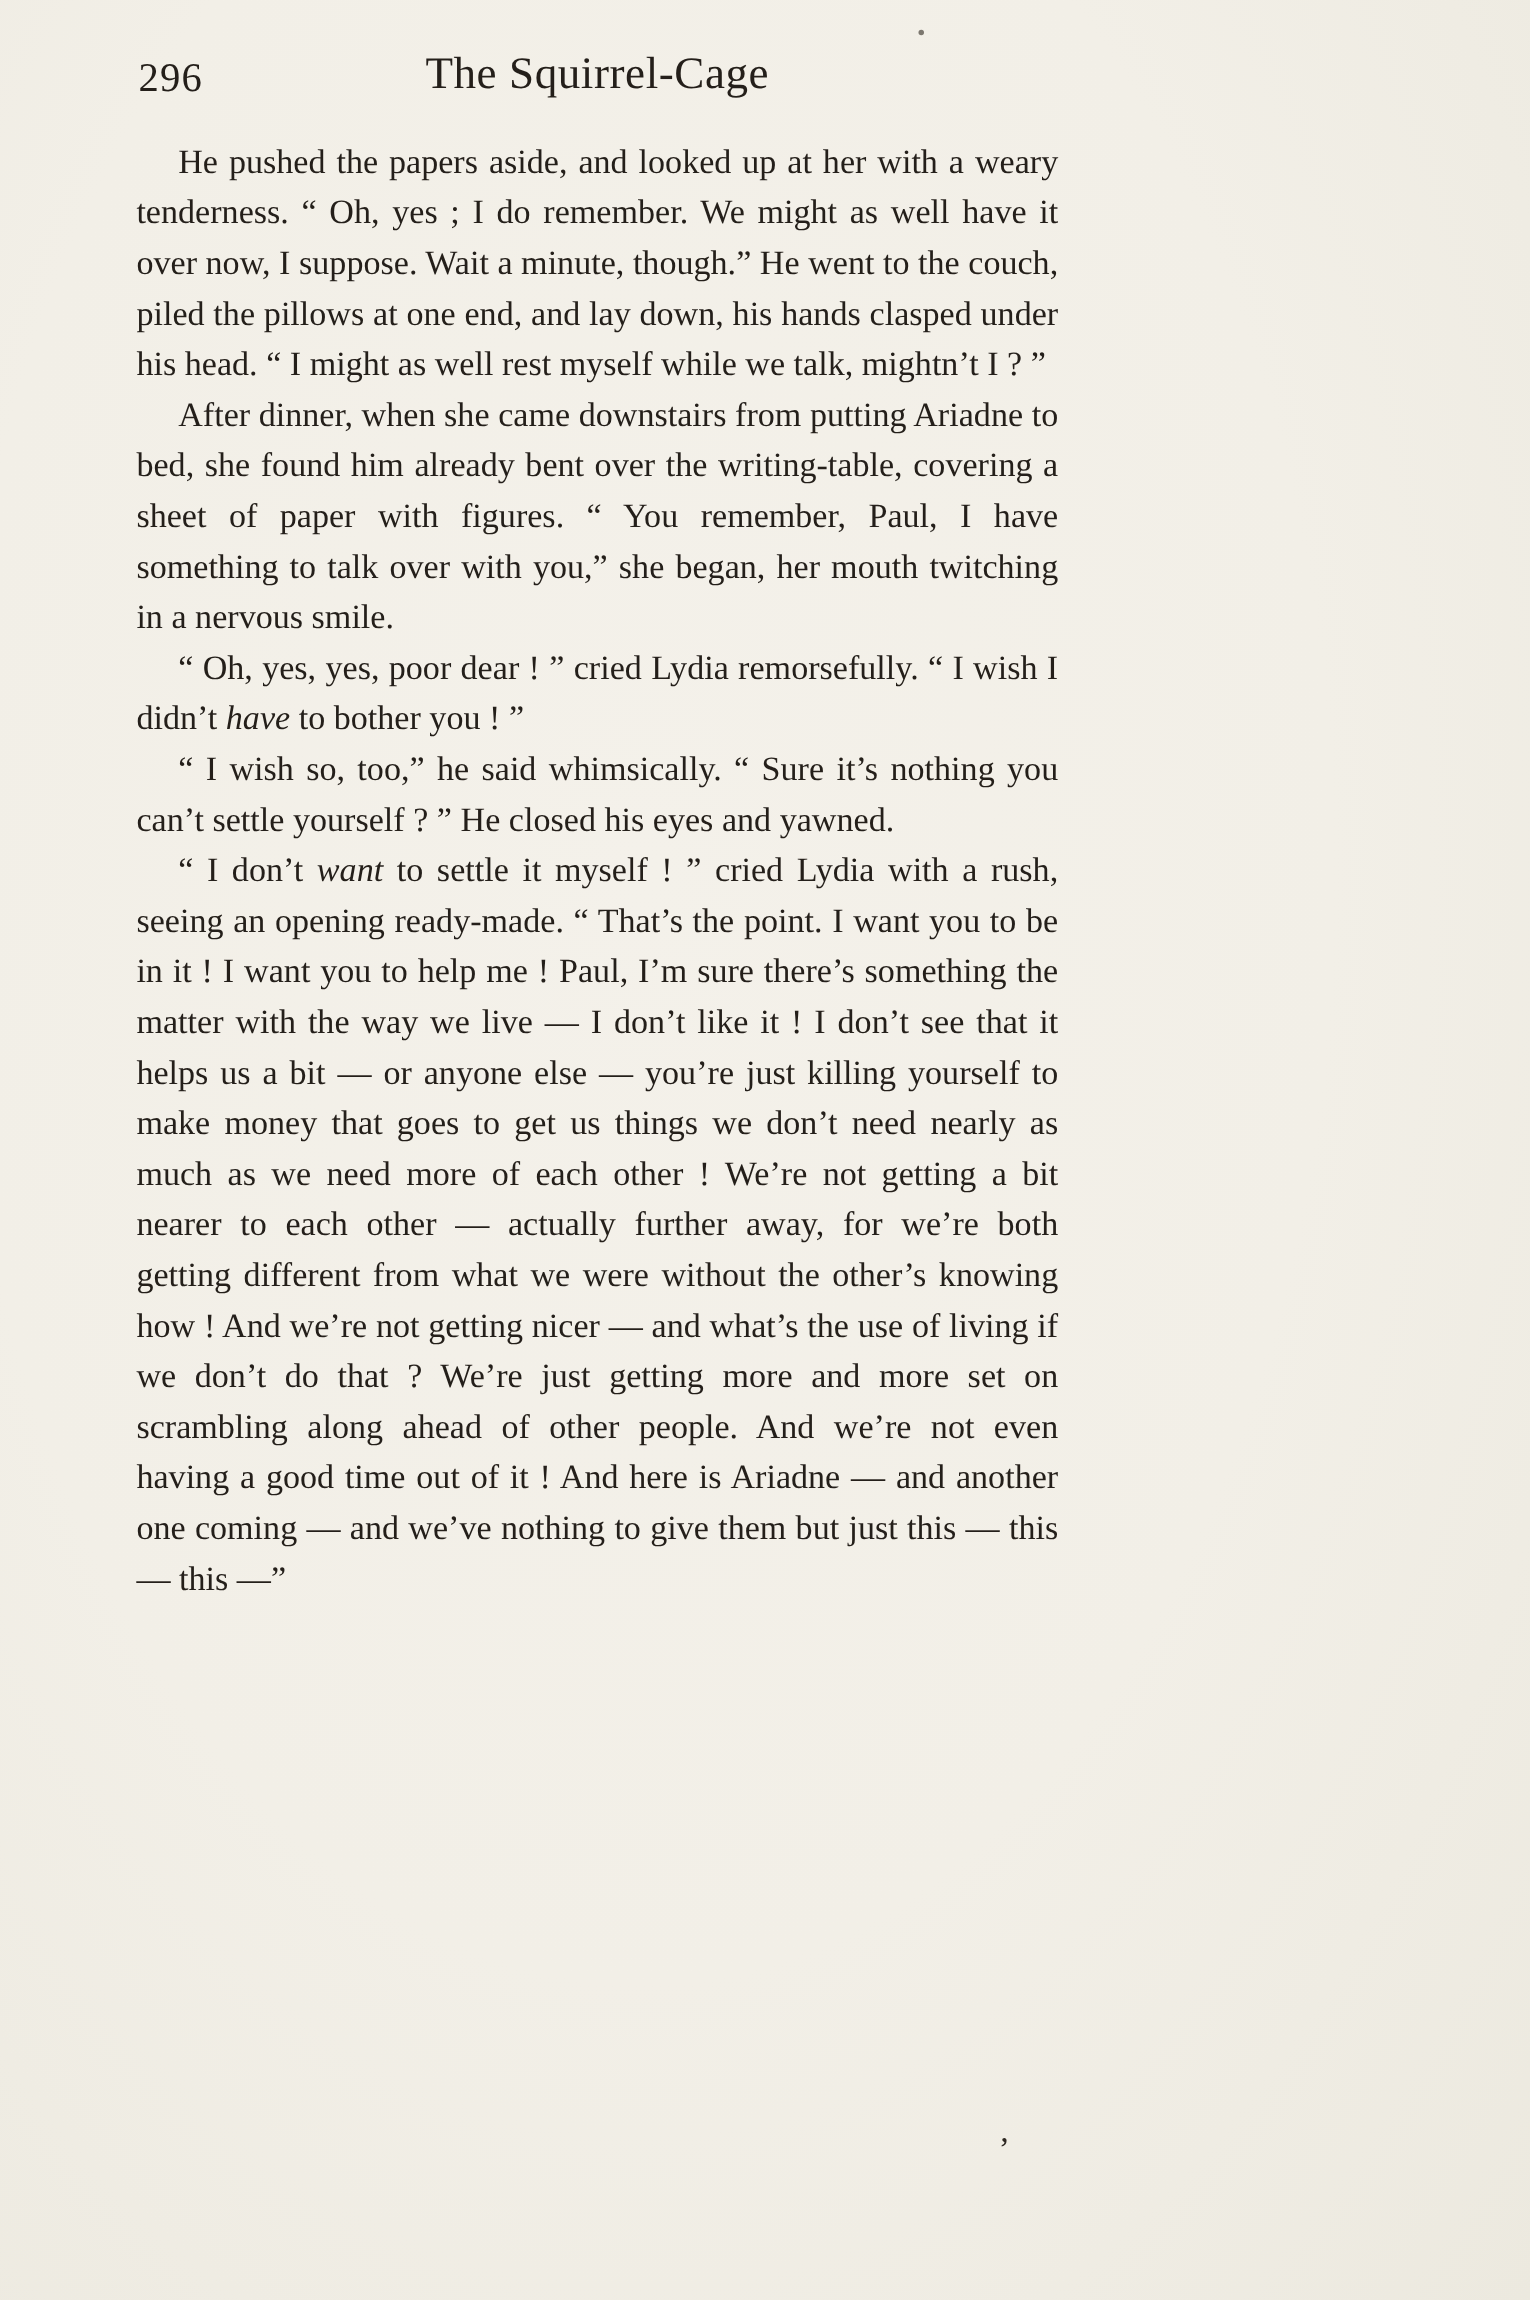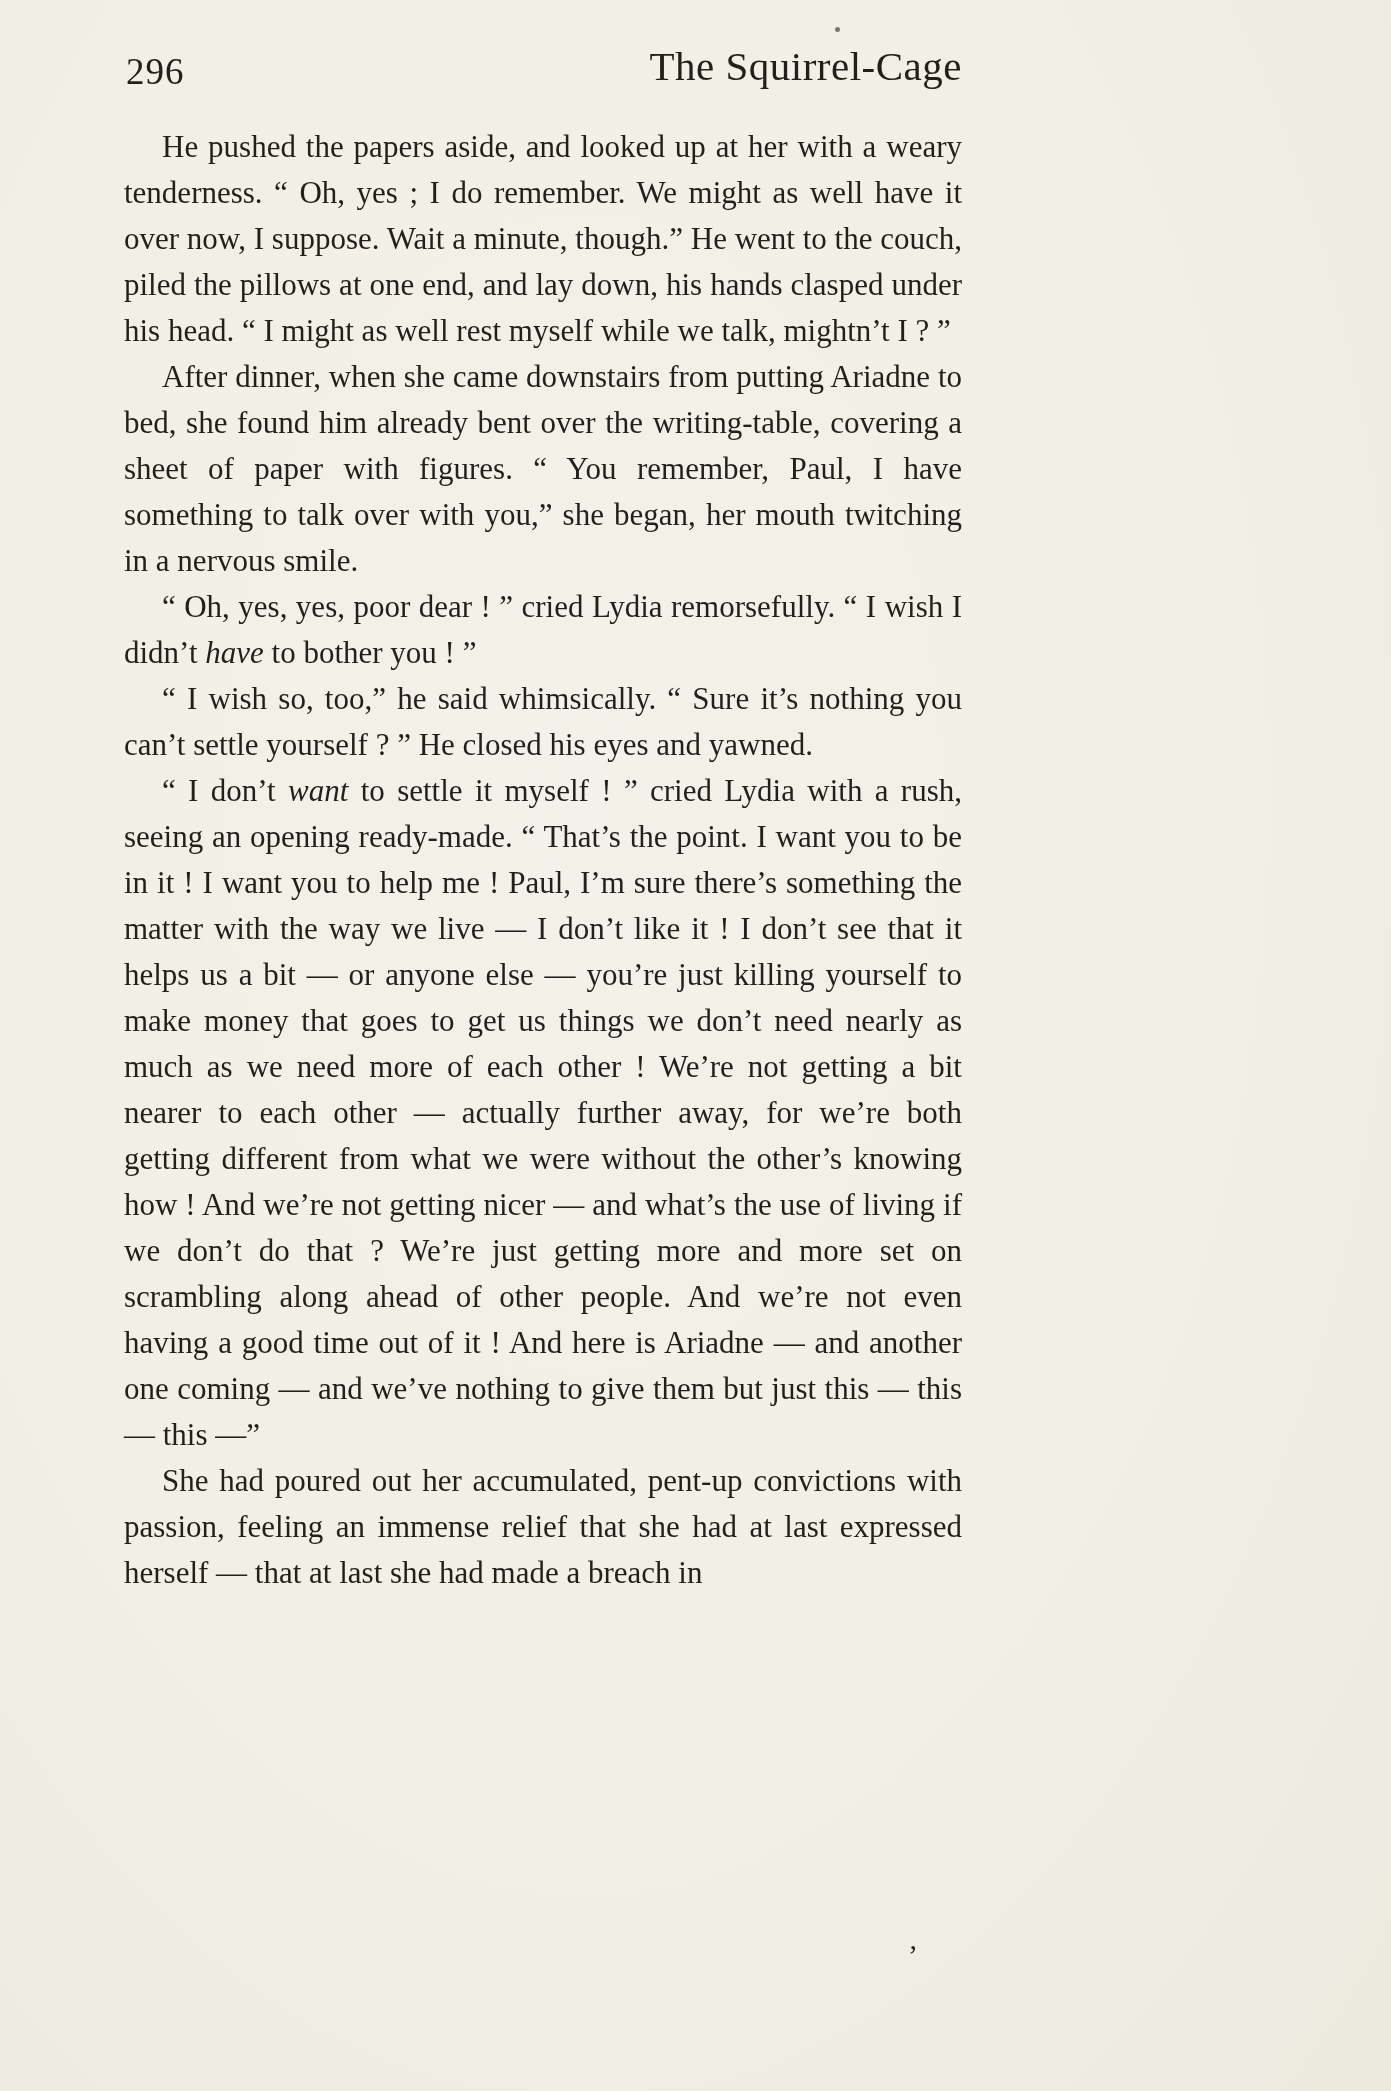--- a/index.html
+++ b/index.html
@@ -37,21 +37,21 @@
     left: 2px;
     top: 10px;
     font-size: 37px;
     letter-spacing: 1px;
   }
   .running-title {
     position: absolute;
     left: 0;
     right: 0;
     top: 2px;
-    text-align: right;
+    text-align: center;
     font-size: 41px;
     letter-spacing: 0.5px;
   }
   .body-text {
     font-size: 31px;
     line-height: 46px;
     text-align: justify;
     hyphens: none;
   }
   .para {
@@ -90,18 +90,17 @@
     <header class="running-head">
       <span class="page-number">296</span>
       <span class="running-title">The Squirrel-Cage</span>
     </header>
     <main class="body-text">
         <p class="para indent"><span>He pushed the papers aside, and looked up at her with a weary tenderness. “ Oh, yes&nbsp;; I do remember. We might as well have it over now, I suppose. Wait a minute, though.” He went to the couch, piled the pillows at one end, and lay down, his hands clasped under his head. “ I might as well rest myself while we talk, mightn’t I&nbsp;?&nbsp;”</span></p>
         <p class="para indent"><span>After dinner, when she came downstairs from putting Ariadne to bed, she found him already bent over the writing-table, covering a sheet of paper with figures. “ You remember, Paul, I have something to talk over with you,” she began, her mouth twitching in a nervous smile.</span></p>
         <p class="para indent"><span>“ Oh, yes, yes, poor dear&nbsp;!&nbsp;” cried Lydia remorsefully. “ I wish I didn’t </span><span class="italic">have</span><span> to bother you&nbsp;!&nbsp;”</span></p>
         <p class="para indent"><span>“ I wish so, too,” he said whimsically. “ Sure it’s nothing you can’t settle yourself&nbsp;?&nbsp;” He closed his eyes and yawned.</span></p>
         <p class="para indent"><span>“ I don’t </span><span class="italic">want</span><span> to settle it myself&nbsp;!&nbsp;” cried Lydia with a rush, seeing an opening ready-made. “ That’s the point. I want you to be in it&nbsp;! I want you to help me&nbsp;! Paul, I’m sure there’s something the matter with the way we live — I don’t like it&nbsp;! I don’t see that it helps us a bit — or anyone else — you’re just killing yourself to make money that goes to get us things we don’t need nearly as much as we need more of each other&nbsp;! We’re not getting a bit nearer to each other — actually further away, for we’re both getting different from what we were without the other’s knowing how&nbsp;! And we’re not getting nicer — and what’s the use of living if we don’t do that&nbsp;? We’re just getting more and more set on scrambling along ahead of other people. And we’re not even having a good time out of it&nbsp;! And here is Ariadne — and another one coming — and we’ve nothing to give them but just this — this — this —”</span></p>
-        <p class="para indent"><span>She had poured out her accumulated, pent-up convictions with passion, feeling an immense relief that she had at last expressed herself — that at last she had made a breach in</span></p>
       </main>
   </div>
   <span class="artifact">’</span>
   <span class="speck"></span>
 </div>
 
 </body></html>

